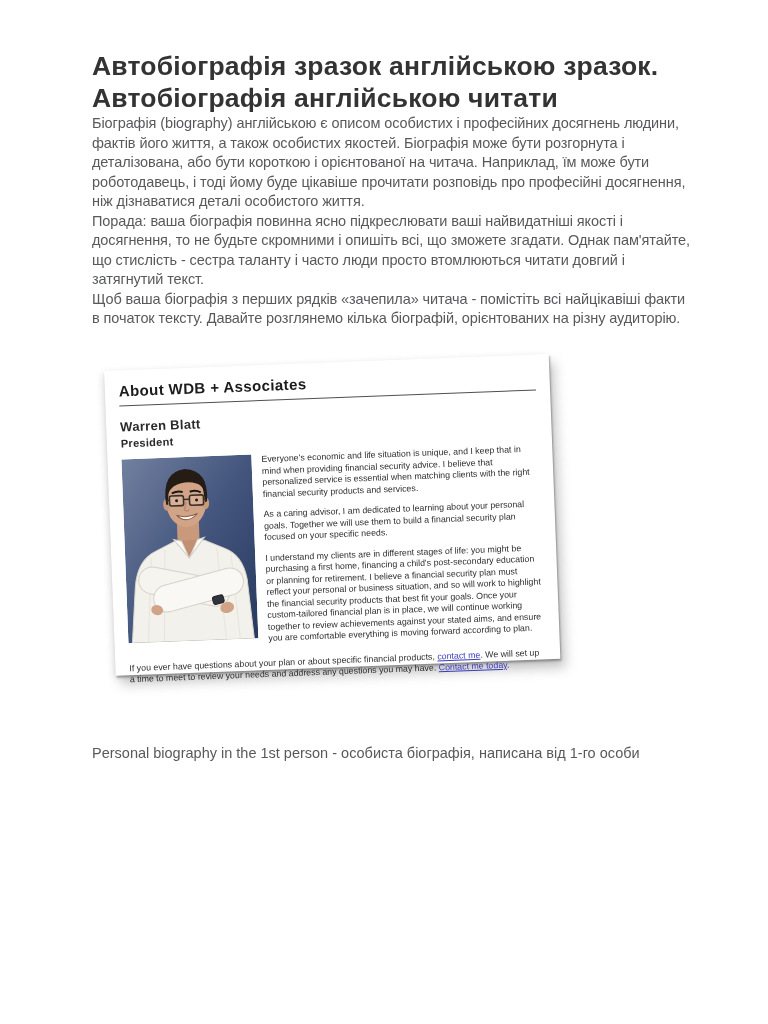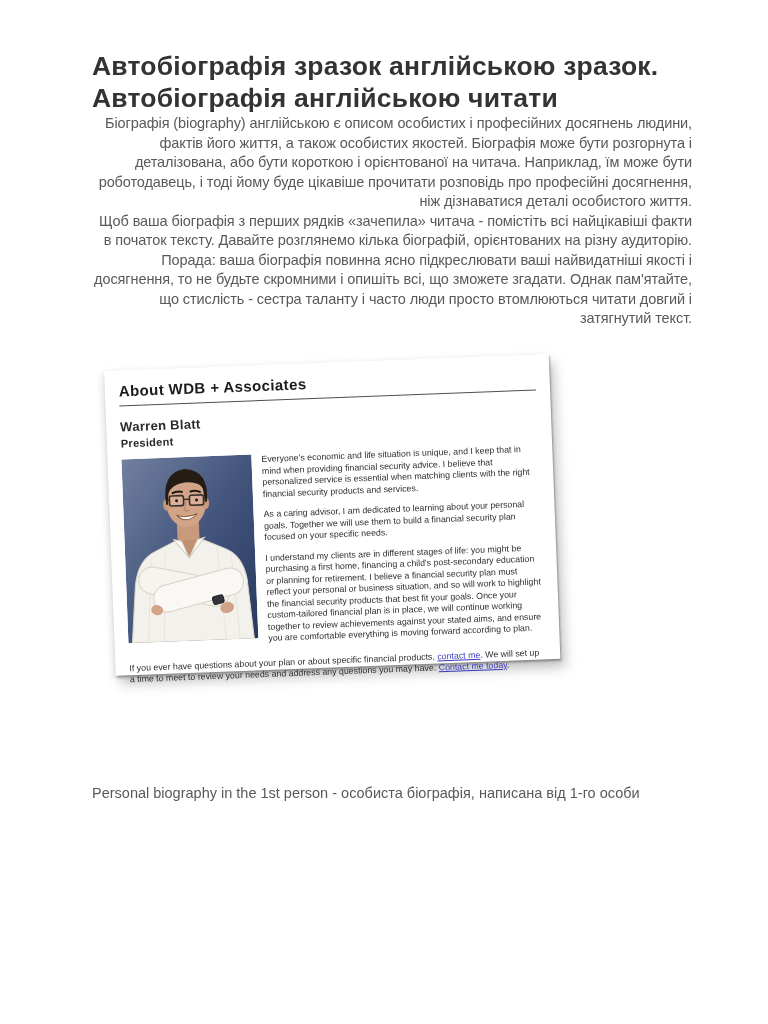--- a/index.html
+++ b/index.html
@@ -25,21 +25,20 @@
     letter-spacing: 0.2px;
   }
   h1.page-title .tline { display: block; white-space: nowrap; }
   p.body-par {
     margin: 0;
     font-size: 14.5px;
     line-height: 19.5px;
     letter-spacing: -0.1px;
     color: #58595b;
     max-width: 600px;
-    text-align: right;
   }
   .p1 { margin-top: 13px; }
   .p2 { margin-top: 9px; }
   .p3 { margin-top: 30px; }
 
   
   .card-wrap {
     margin: 42px 0 0 12px;
     width: 445px; height: 305px;
     box-sizing: border-box;
@@ -98,40 +97,40 @@
     font-size: 8.8px;
     line-height: 11.5px;
     color: #2e2e2e;
   }
   .card-link {
     color: #3b3bbd;
     text-decoration: underline;
     cursor: pointer;
   }
   .caption {
-    margin-top: 108px;
+    margin-top: 68px;
     font-size: 14.5px;
     line-height: 19px;
     color: #58595b;
   }
 </style>
 </head>
 <body>
 
 <div class="page">
   <div class="content">
 
     <h1 class="page-title">
       <span class="tline">Автобіографія зразок англійською зразок.</span>
       <span class="tline">Автобіографія англійською читати</span>
     </h1>
 
     <p class="body-par p1">Біографія (biography) англійською є описом особистих і професійних досягнень людини, фактів його життя, а також особистих якостей. Біографія може бути розгорнута і деталізована, або бути короткою і орієнтованої на читача. Наприклад, їм може бути роботодавець, і тоді йому буде цікавіше прочитати розповідь про професійні досягнення, ніж дізнаватися деталі особистого життя.</p>
+    <p class="body-par p2">Порада: ваша біографія повинна ясно підкреслювати ваші найвидатніші якості і досягнення, то не будьте скромними і опишіть всі, що зможете згадати. Однак пам'ятайте, що стислість - сестра таланту і часто люди просто втомлюються читати довгий і затягнутий текст.</p>
     <p class="body-par p3">Щоб ваша біографія з перших рядків «зачепила» читача - помістіть всі найцікавіші факти в початок тексту. Давайте розглянемо кілька біографій, орієнтованих на різну аудиторію.</p>
-    <p class="body-par p2">Порада: ваша біографія повинна ясно підкреслювати ваші найвидатніші якості і досягнення, то не будьте скромними і опишіть всі, що зможете згадати. Однак пам'ятайте, що стислість - сестра таланту і часто люди просто втомлюються читати довгий і затягнутий текст.</p>
 
     <div class="card-wrap">
       <div class="card-header">About WDB + Associates</div>
       <div class="card-name">Warren Blatt</div>
       <div class="card-role">President</div>
 
       <div class="card-body">
         <div class="photo-box">
           <svg viewBox="0 0 130 184" xmlns="http://www.w3.org/2000/svg">
             <defs>

